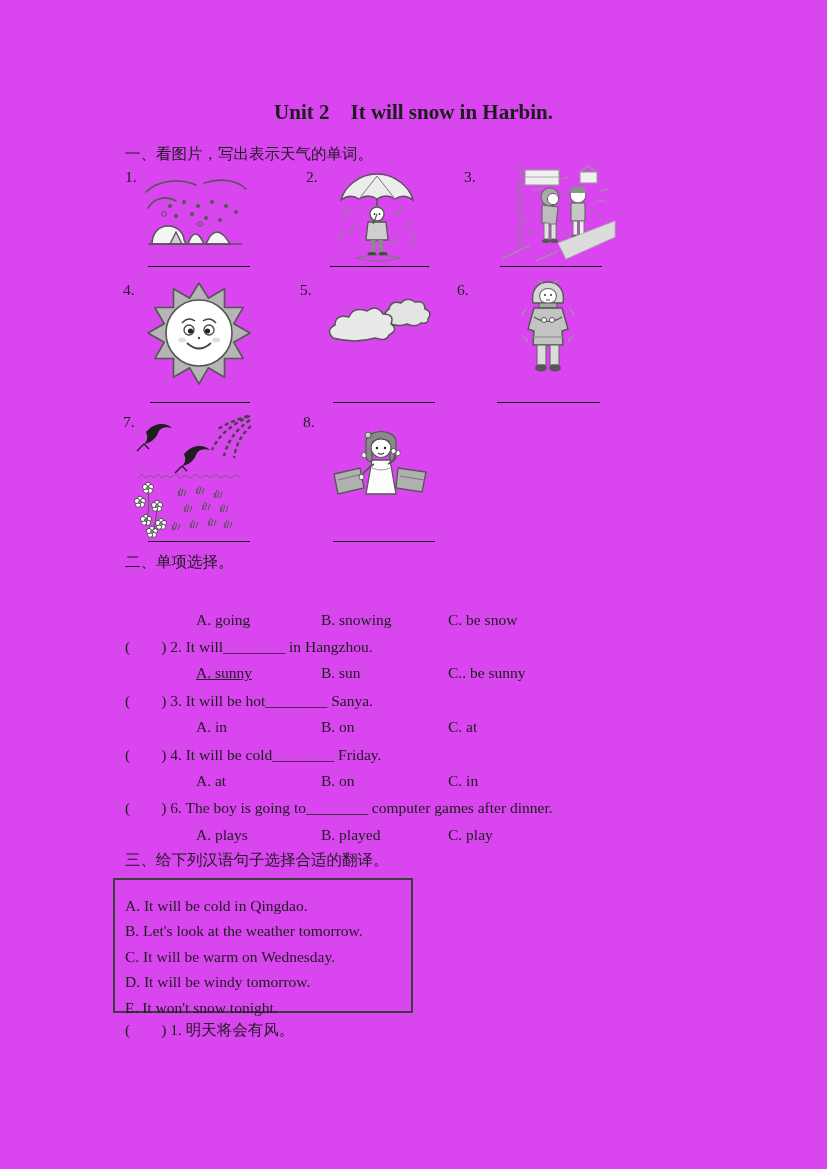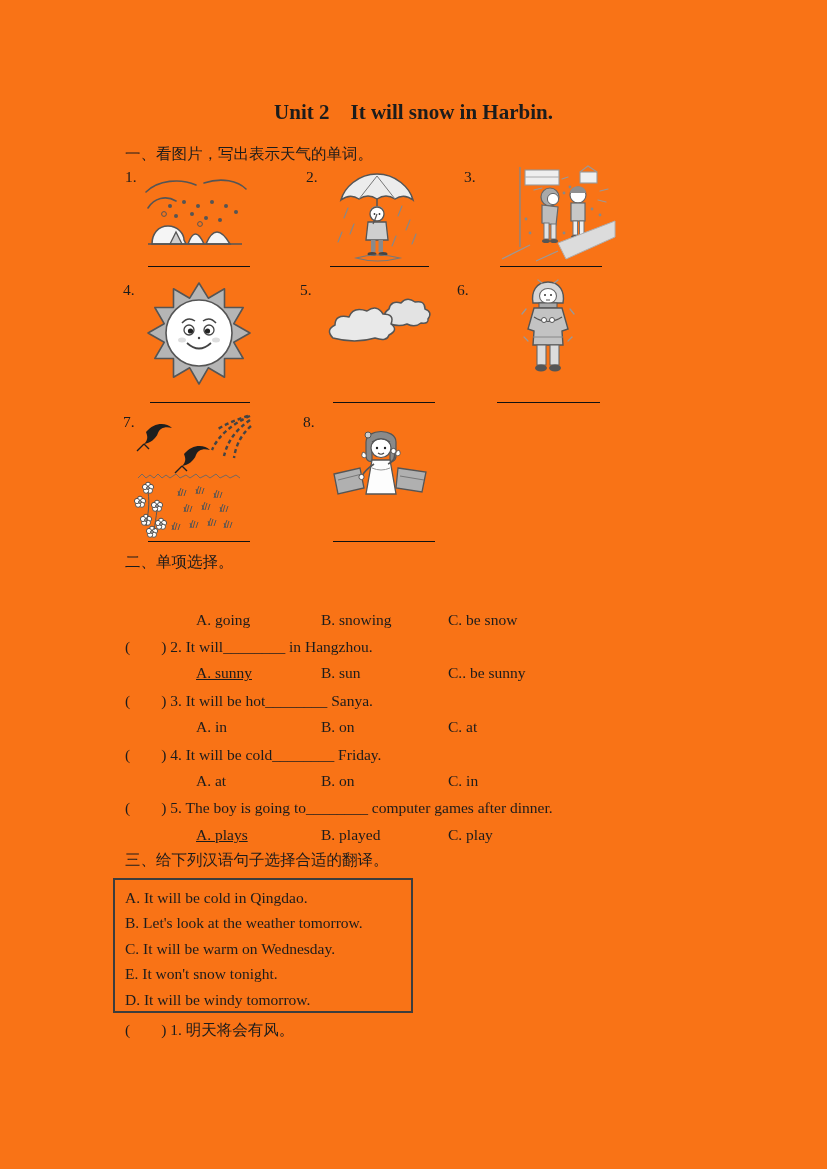--- a/index.html
+++ b/index.html
@@ -1,42 +1,42 @@
 <!DOCTYPE html>
 <html><head>
 <meta charset="utf-8">
 <style>
   * { margin:0; padding:0; box-sizing:border-box; }
   html,body { background:#e9e9e9; }
   .page {
     position:relative;
     width:827px; height:1169px;
     margin:0 auto;
-    background:#f97316;
+    background:#d946ef;
     font-family:"Liberation Serif","DejaVu Serif",serif;
     color:#1c1c1c;
     overflow:hidden;
   }
   .title {
     position:absolute; top:100px; left:0; width:827px;
     text-align:center; font-weight:bold; font-size:21px;
     white-space:pre;
   }
   .line { position:absolute; font-size:15.5px; white-space:pre; line-height:17px; }
   .num  { position:absolute; font-size:15.5px; }
   .blank {
     position:absolute; height:0;
     border-top:1.5px solid #111;
   }
   .opt { position:absolute; font-size:15.5px; white-space:pre; }
   .transbox {
     position:absolute; left:113px; top:878px;
     width:300px; height:135px;
     border:2px solid #3d3d3d;
-    padding:5px 6px 0 10px;
+    padding:13px 6px 0 10px;
   }
   .transbox p {
     font-size:15.5px; line-height:25.4px; white-space:pre;
   }
   svg { position:absolute; overflow:visible; }
 </style>
 </head>
 <body>
 
 <div class="page">
@@ -287,30 +287,30 @@
   <div class="line" style="left:125px;top:692px;">(        ) 3. It will be hot________ Sanya.</div>
   <span class="opt" style="left:196px;top:718px;">A. in</span>
   <span class="opt" style="left:321px;top:718px;">B. on</span>
   <span class="opt" style="left:448px;top:718px;">C. at</span>
 
   <div class="line" style="left:125px;top:746px;">(        ) 4. It will be cold________ Friday.</div>
   <span class="opt" style="left:196px;top:772px;">A. at</span>
   <span class="opt" style="left:321px;top:772px;">B. on</span>
   <span class="opt" style="left:448px;top:772px;">C. in</span>
 
-  <div class="line" style="left:125px;top:799px;">(        ) 5. The boy is going to________ computer games after dinner.</div>
-  <span class="opt" style="left:196px;top:826px;text-decoration:underline;">A. plays</span>
+  <div class="line" style="left:125px;top:799px;">(        ) 6. The boy is going to________ computer games after dinner.</div>
+  <span class="opt" style="left:196px;top:826px;">A. plays</span>
   <span class="opt" style="left:321px;top:826px;text-align:right;">B. played</span>
   <span class="opt" style="left:448px;top:826px;">C. play</span>
 
   <div class="line" style="left:125px;top:851px;">三、给下列汉语句子选择合适的翻译。</div>
 
   <div class="transbox">
     <p>A. It will be cold in Qingdao.</p>
     <p>B. Let's look at the weather tomorrow.</p>
     <p>C. It will be warm on Wednesday.</p>
+    <p>D. It will be windy tomorrow.</p>
     <p>E. It won't snow tonight.</p>
-    <p>D. It will be windy tomorrow.</p>
   </div>
 
   <div class="line" style="left:125px;top:1021px;">(        ) 1. 明天将会有风。</div>
 
 </div>
 
 </body></html>

